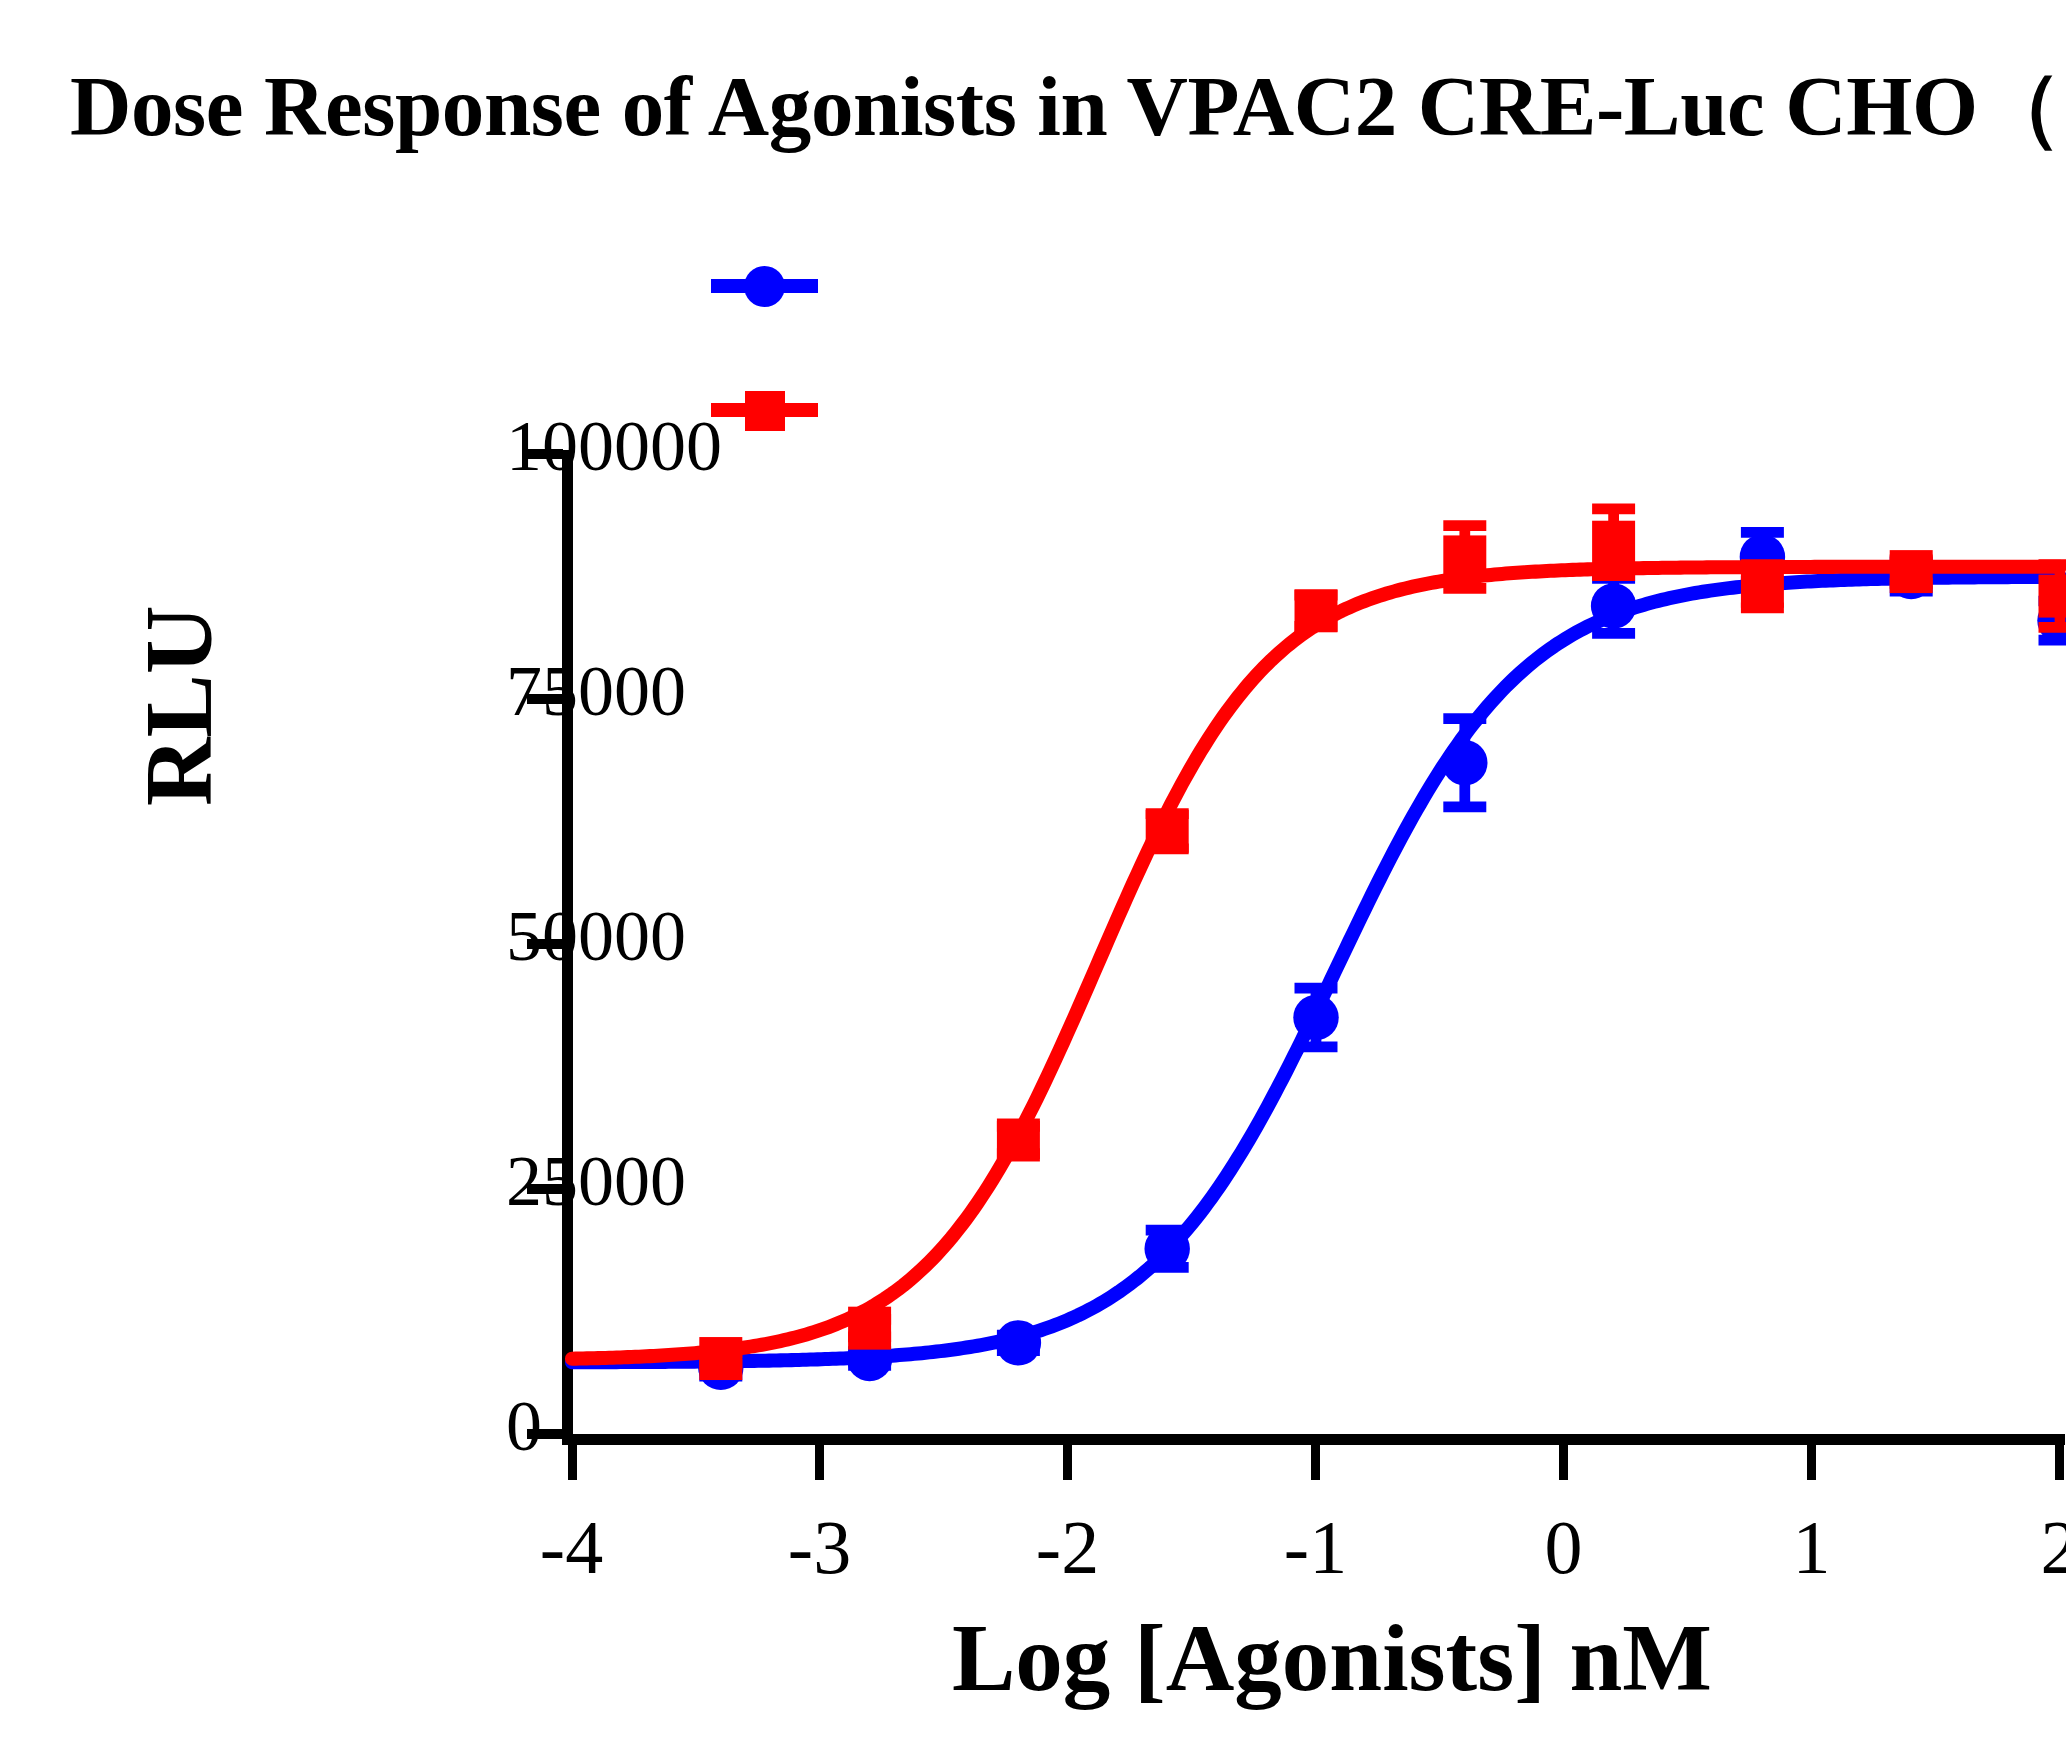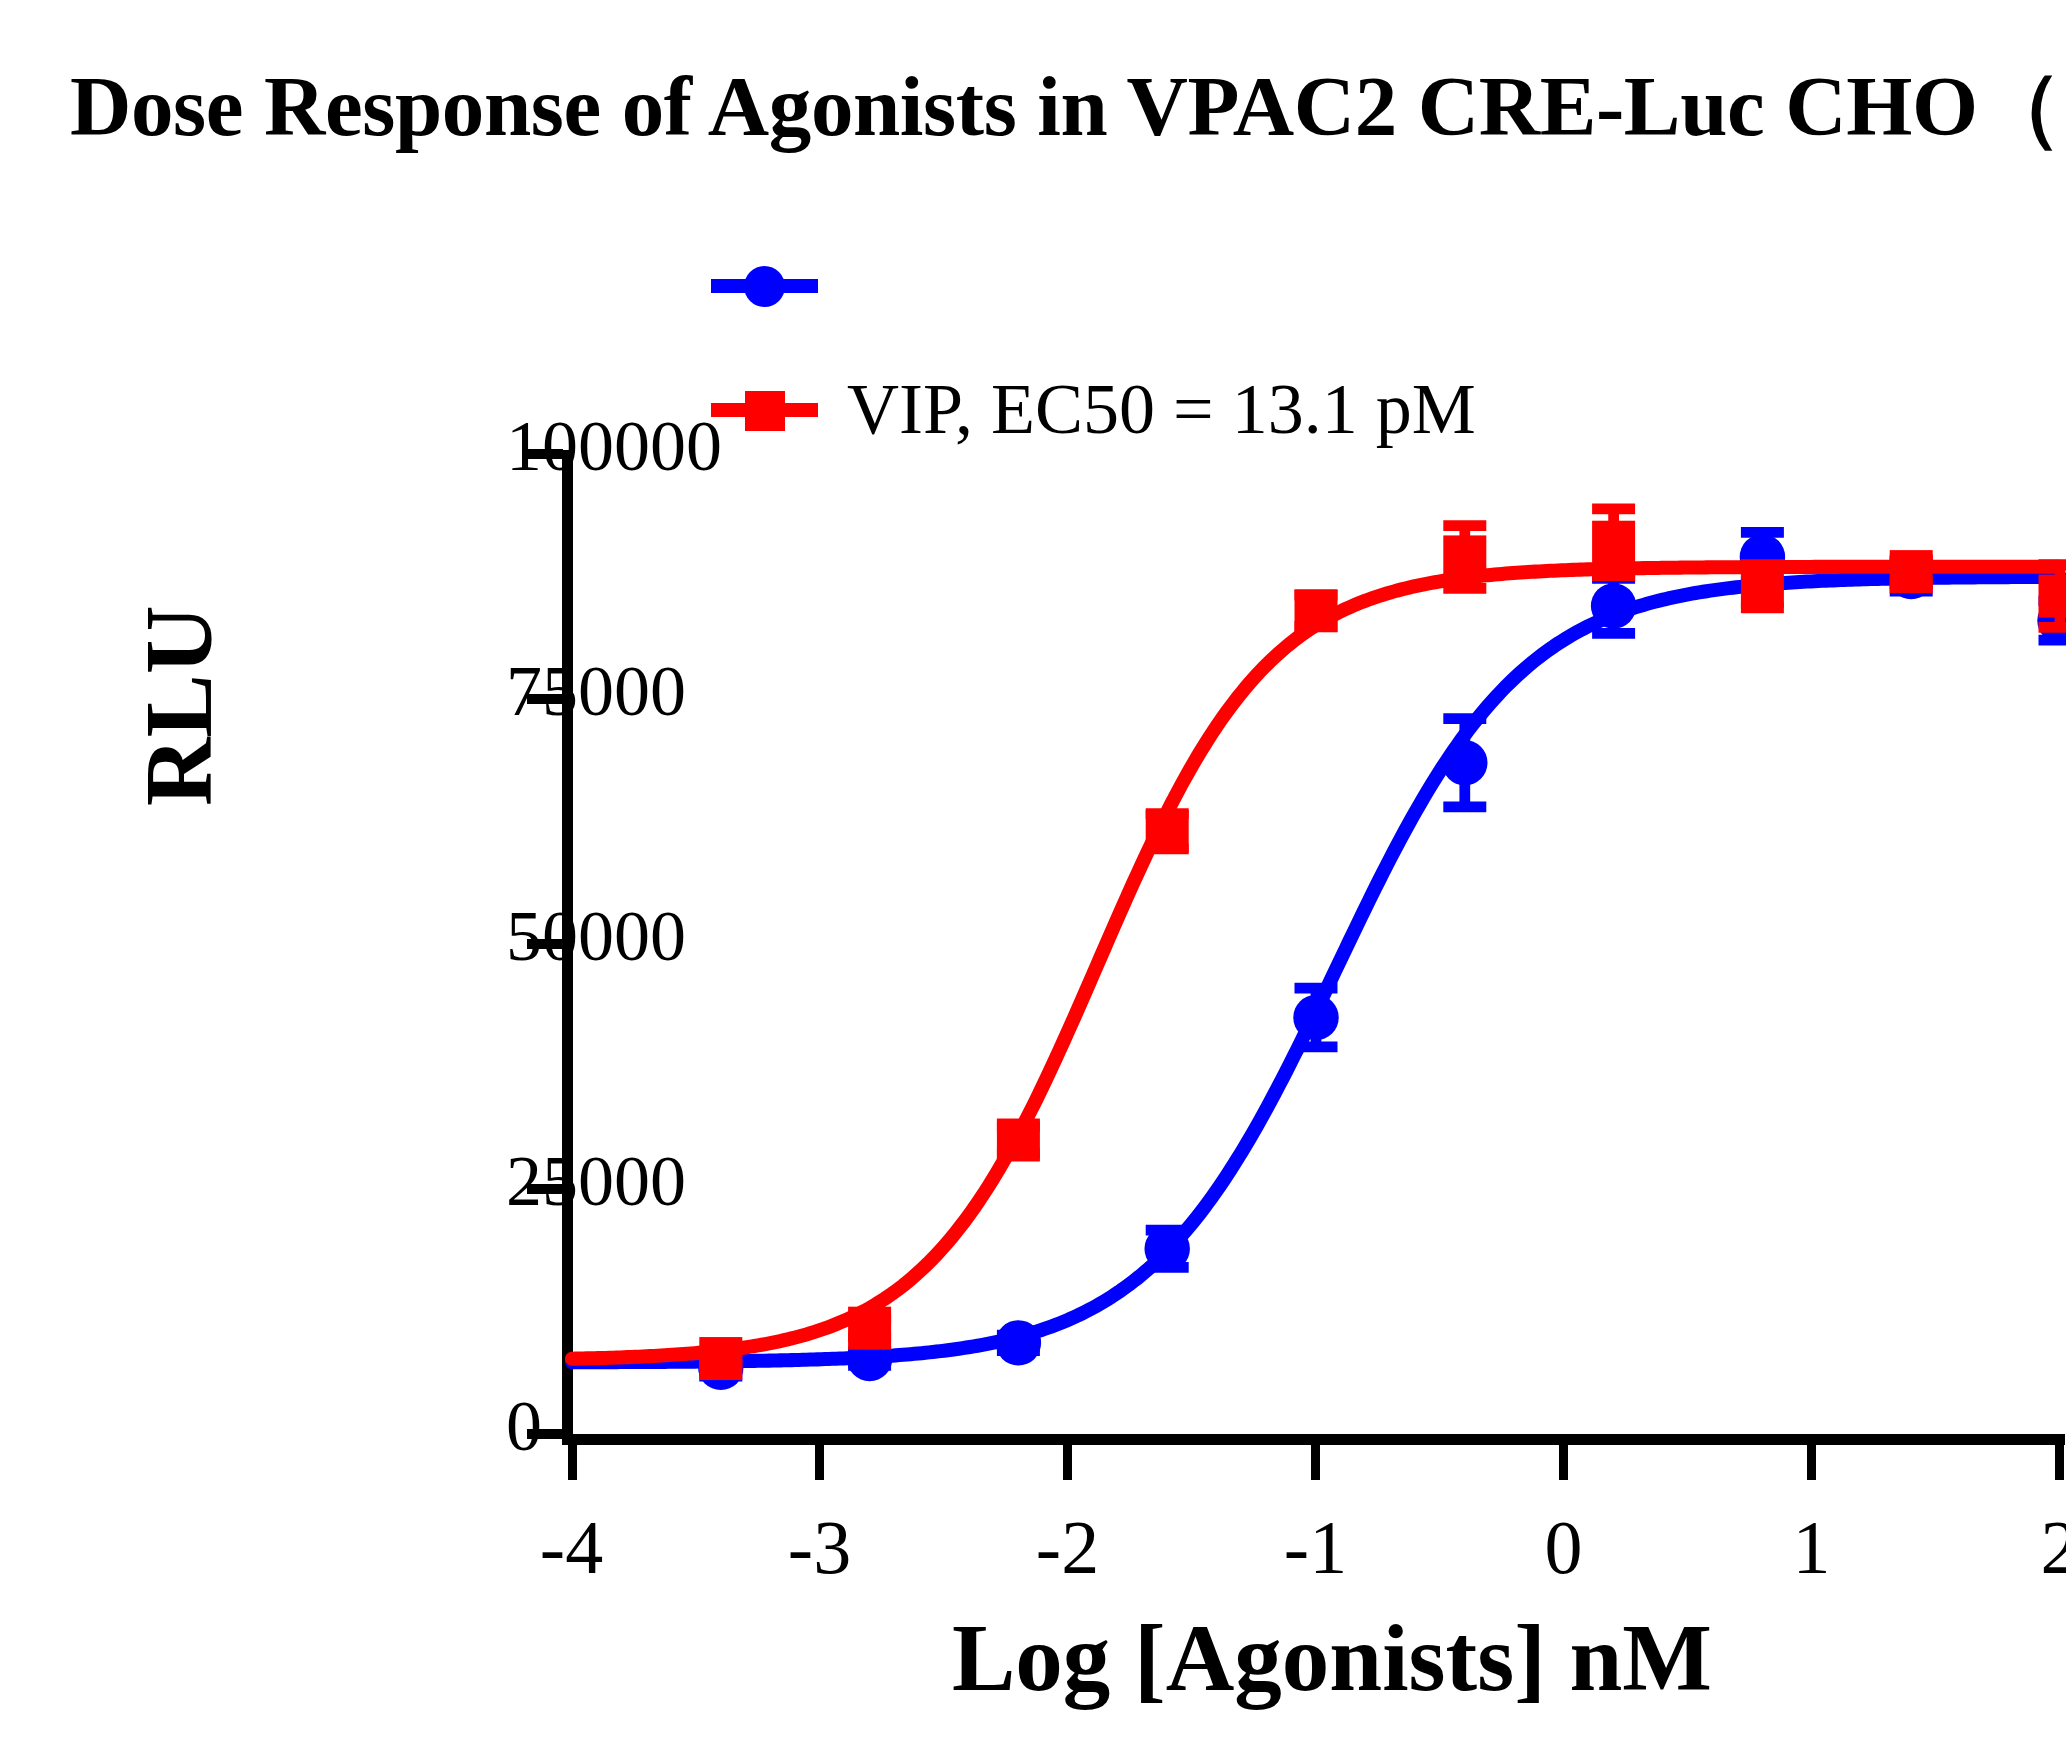--- a/index.html
+++ b/index.html
@@ -180,21 +180,20 @@
       <span class="legend-key">
         <span class="key-line" style="background:#0000FF"></span>
         <span class="key-marker-circle" style="background:#0000FF"></span>
       </span>
     </div>
     <div class="legend-row">
       <span class="legend-key">
         <span class="key-line" style="background:#FF0000"></span>
         <span class="key-marker-square" style="background:#FF0000"></span>
       </span>
-      <span class="legend-label">VIP, EC50 = 13.1 pM</span>
     </div>
   </div>
 
   <div id="y-axis-title">RLU</div>
   <div id="x-axis-title">Log [Agonists] nM</div>
 
   <div id="plot">
     <div id="y-axis-spine"></div>
     <div id="x-axis-spine"></div>
     <div id="ticks-y">

